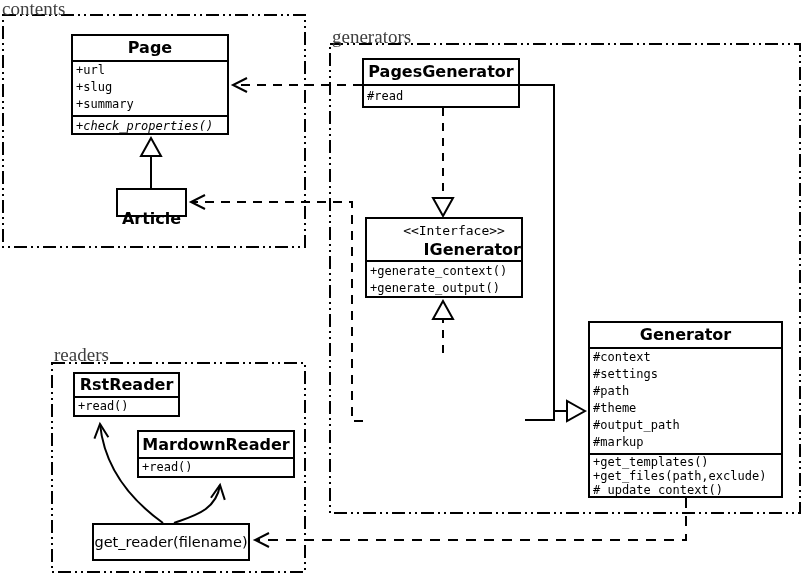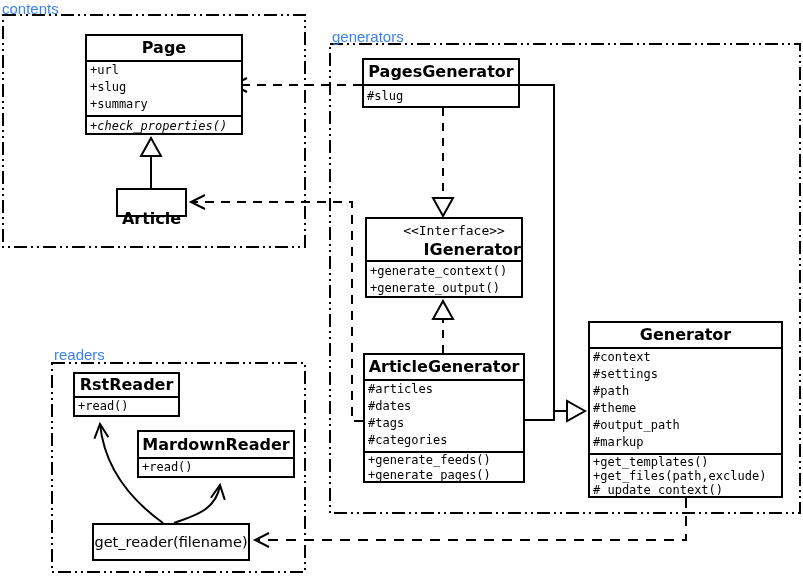--- a/index.html
+++ b/index.html
@@ -2,22 +2,22 @@
 <html><head>
 <meta charset="utf-8">
 <style>
   html,body{margin:0;padding:0;background:#ffffff;}
   #canvas{
     position:relative;width:803px;height:579px;background:#ffffff;
     font-family:"DejaVu Sans",sans-serif;color:#000;overflow:hidden;
   }
   #wires{position:absolute;left:0;top:0;z-index:1;}
   .pkg-label{
-    position:absolute;z-index:3;font-size:15px;line-height:15px;
-    font-family:Liberation Sans, sans-serif;color:#3b82f6;white-space:nowrap;
+    position:absolute;z-index:3;font-size:19px;line-height:15px;
+    font-family:Liberation Serif, serif;color:#404040;white-space:nowrap;
   }
   .box{
     position:absolute;z-index:2;background:#ffffff;border:2px solid #000;
     box-sizing:border-box;
   }
   .title{
     font-weight:bold;font-size:16px;text-align:center;white-space:nowrap;
     border-bottom:2px solid #000;overflow:hidden;
   }
   .title.single{border-bottom:none;margin-top:16px;}
@@ -73,67 +73,54 @@
 
     <path d="M163,523 C138,505 105,474 100,424" fill="none" stroke="#000" stroke-width="2" marker-end="url(#openArrow)"></path>
 
     <path d="M174,523 C193,516 216,511 220,485" fill="none" stroke="#000" stroke-width="2" marker-end="url(#openArrow)"></path>
   </svg>
 
   <div class="pkg-label" style="left:2px;top:1px;">contents</div>
   <div class="pkg-label" style="left:332px;top:29px;">generators</div>
   <div class="pkg-label" style="left:54px;top:347px;">readers</div>
 
-  <div class="box" style="left:85px;top:34px;width:158px;height:101px;">
+  <div class="box" style="left:71px;top:34px;width:158px;height:101px;">
     <div class="title" style="line-height:24px;">Page</div>
     <div class="sec divider" style="height:53px;">
       <div class="m">+url</div>
       <div class="m">+slug</div>
       <div class="m">+summary</div>
     </div>
     <div class="sec" style="height:18px;font-style:italic;">
       <div class="m" style="line-height:18px;">+check_properties()</div>
     </div>
   </div>
 
   <div class="box" style="left:116px;top:188px;width:71px;height:29px;">
     <div class="title single" style="line-height:25px;">Article</div>
   </div>
 
   <div class="box" style="left:362px;top:58px;width:158px;height:50px;">
     <div class="title" style="line-height:24px;">PagesGenerator</div>
     <div class="sec" style="height:20px;">
-      <div class="m" style="line-height:20px;">#slug</div>
+      <div class="m" style="line-height:20px;">#read</div>
     </div>
   </div>
 
   <div class="box" style="left:365px;top:217px;width:158px;height:81px;">
     <div class="sec divider" style="height:41px;">
       <div class="stereo">&lt;&lt;Interface&gt;&gt;</div>
       <div class="iface-name">IGenerator</div>
     </div>
     <div class="sec" style="height:36px;padding-top:1px;">
       <div class="m">+generate_context()</div>
       <div class="m">+generate_output()</div>
     </div>
   </div>
 
-  <div class="box" style="left:363px;top:353px;width:162px;height:130px;">
-    <div class="title" style="line-height:24px;">ArticleGenerator</div>
-    <div class="sec divider" style="height:70px;">
-      <div class="m">#articles</div>
-      <div class="m">#dates</div>
-      <div class="m">#tags</div>
-      <div class="m">#categories</div>
-    </div>
-    <div class="sec" style="height:30px;">
-      <div class="m" style="line-height:15px;">+generate_feeds()</div>
-      <div class="m" style="line-height:15px;">+generate_pages()</div>
-    </div>
-  </div>
 
   <div class="box" style="left:588px;top:321px;width:195px;height:177px;">
     <div class="title" style="line-height:24px;">Generator</div>
     <div class="sec divider" style="height:104px;">
       <div class="m">#context</div>
       <div class="m">#settings</div>
       <div class="m">#path</div>
       <div class="m">#theme</div>
       <div class="m">#output_path</div>
       <div class="m">#markup</div>

